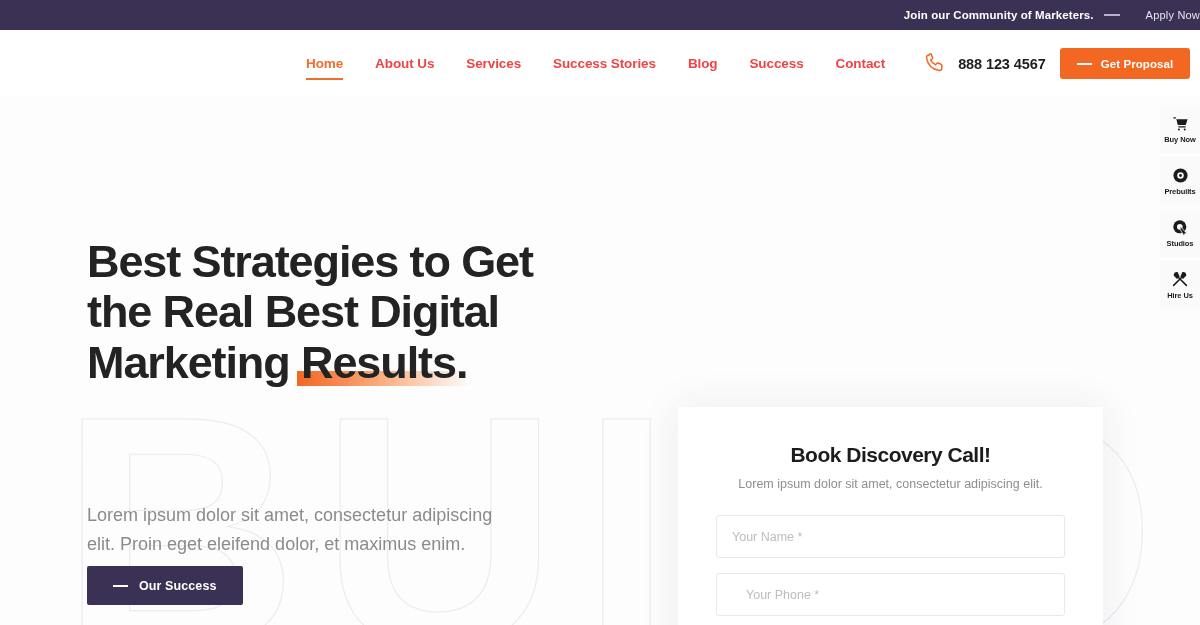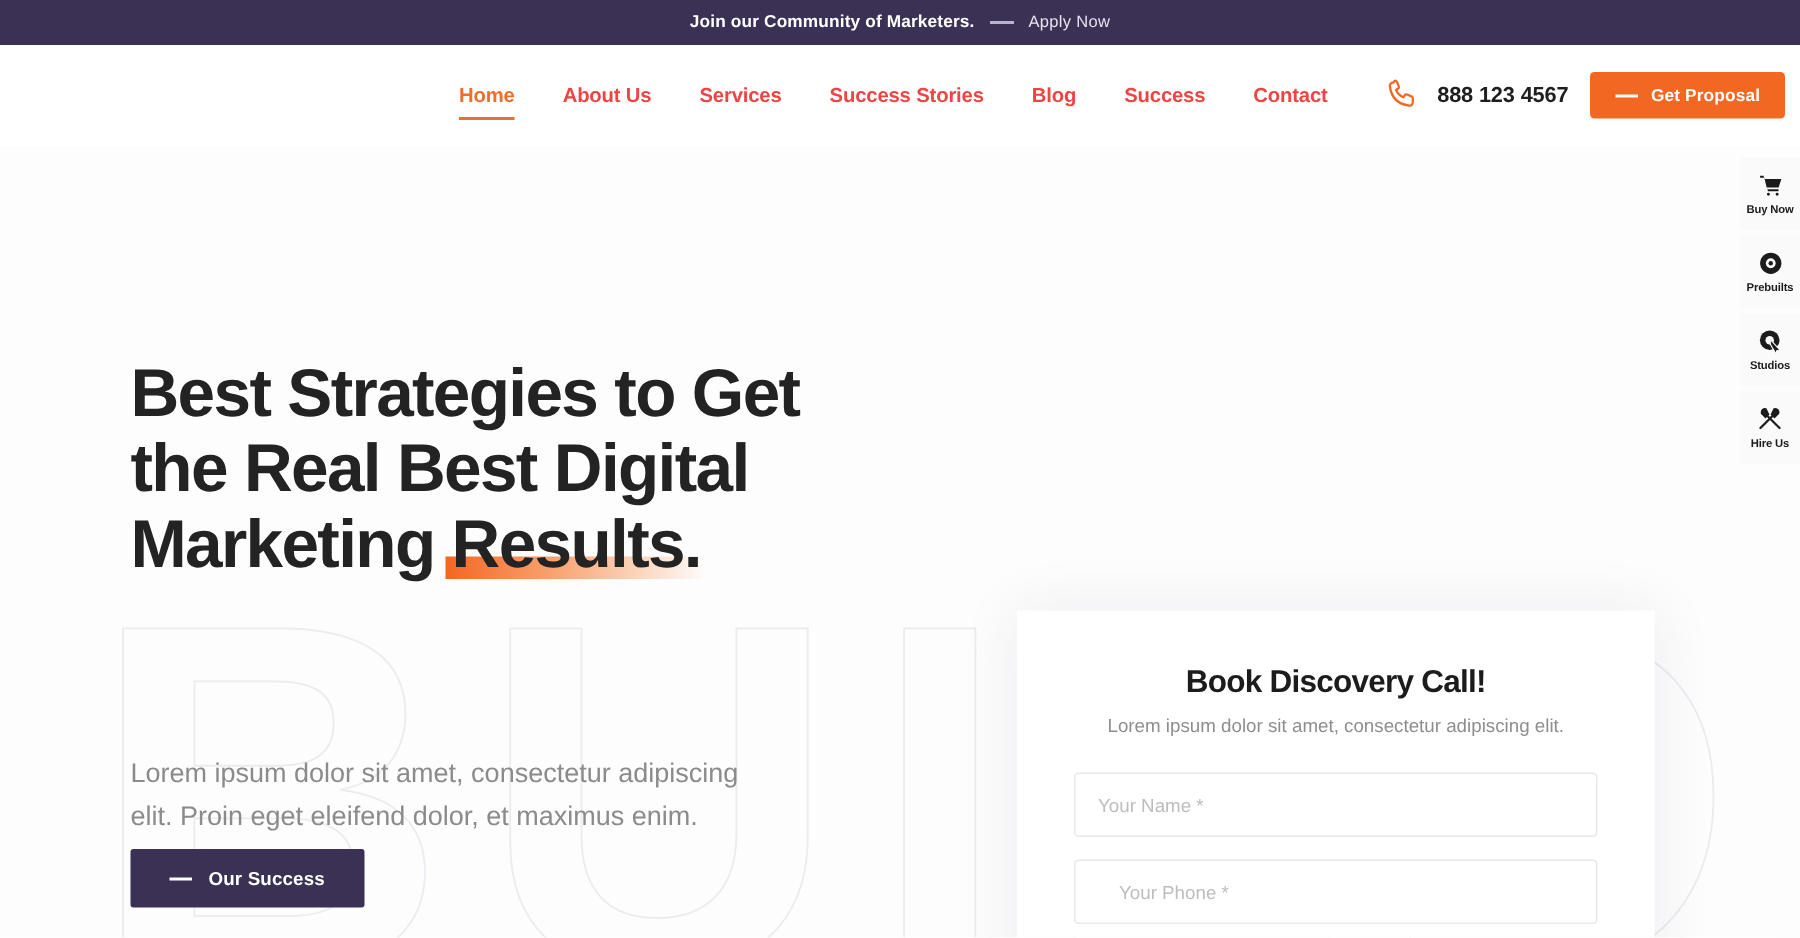--- a/index.html
+++ b/index.html
@@ -8,32 +8,33 @@
     font-family:"Liberation Sans", sans-serif;
     background:#ffffff;
     position:relative;
     -webkit-font-smoothing:antialiased;
   }
 
   
   .topbar{
     height:30px; width:1200px;
     background:#3a3154;
-    display:flex; align-items:center; justify-content:center;
+    display:flex; align-items:center; justify-content:flex-end;
     gap:10px;
   }
   .topbar-text{
     color:#ffffff; font-size:11.5px; font-weight:bold; letter-spacing:.1px;
   }
   .topbar-dash{
     display:inline-block; width:16px; height:1.5px; background:#b9b2cd;
   }
   .topbar-link{
     color:#e8e4f0; font-size:11px; font-weight:normal; text-decoration:none;
     letter-spacing:.2px;
+    margin-left:16px;
   }
 
   
   .header{
     height:67px; width:1200px; background:#ffffff;
     display:flex; align-items:center;
     position:relative; z-index:40;
   }
   .logo-slot{ width:290px; height:40px; }
   .nav{ display:flex; align-items:center; gap:0px; }

